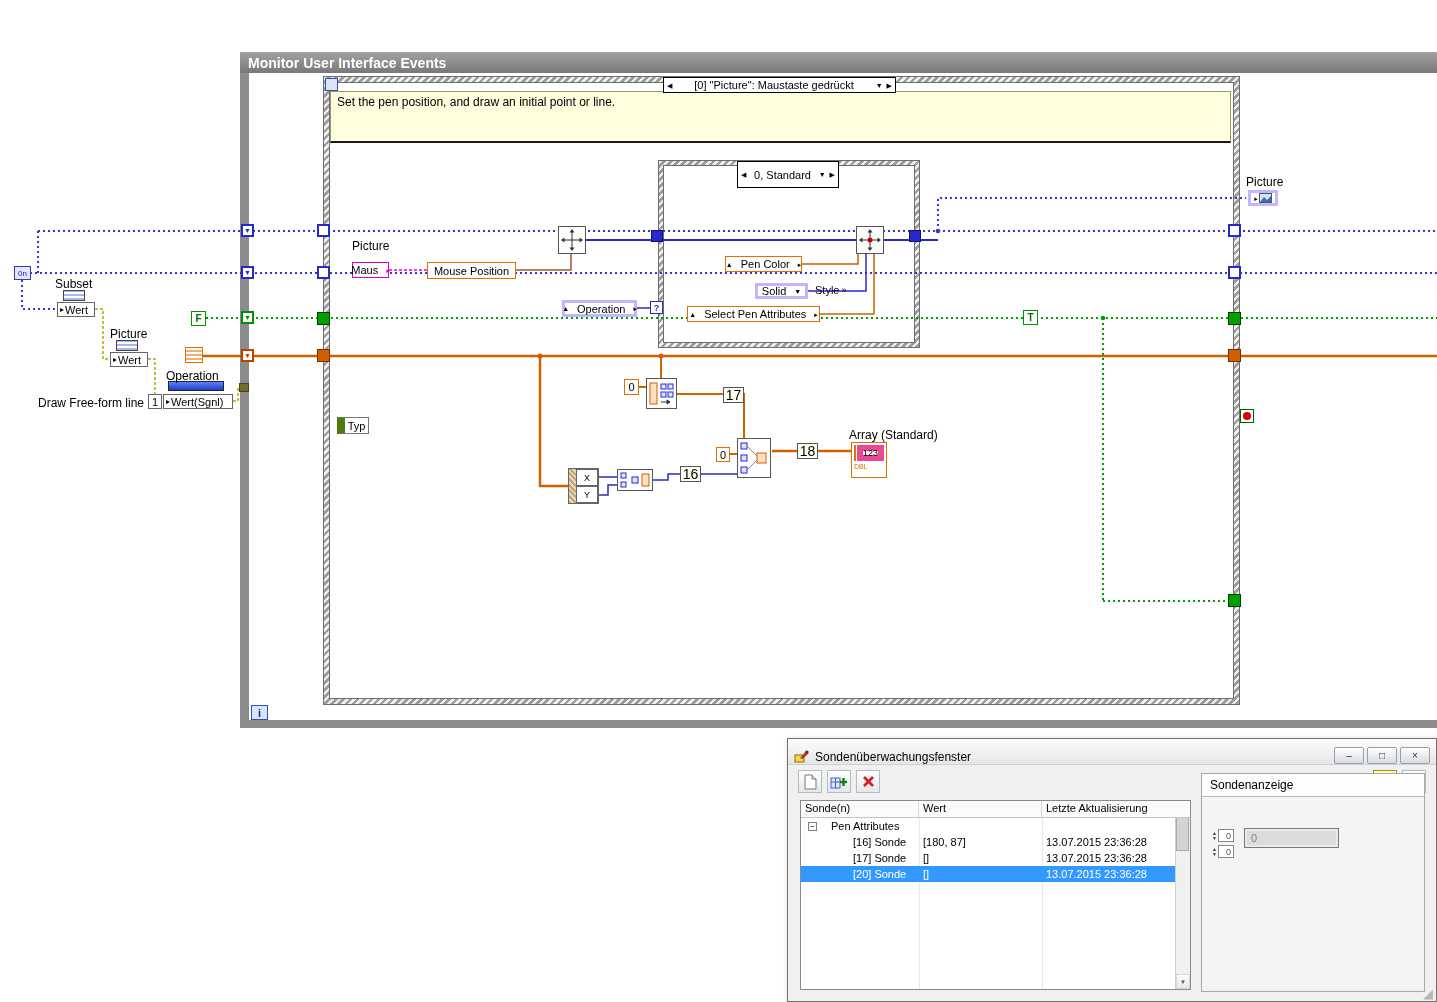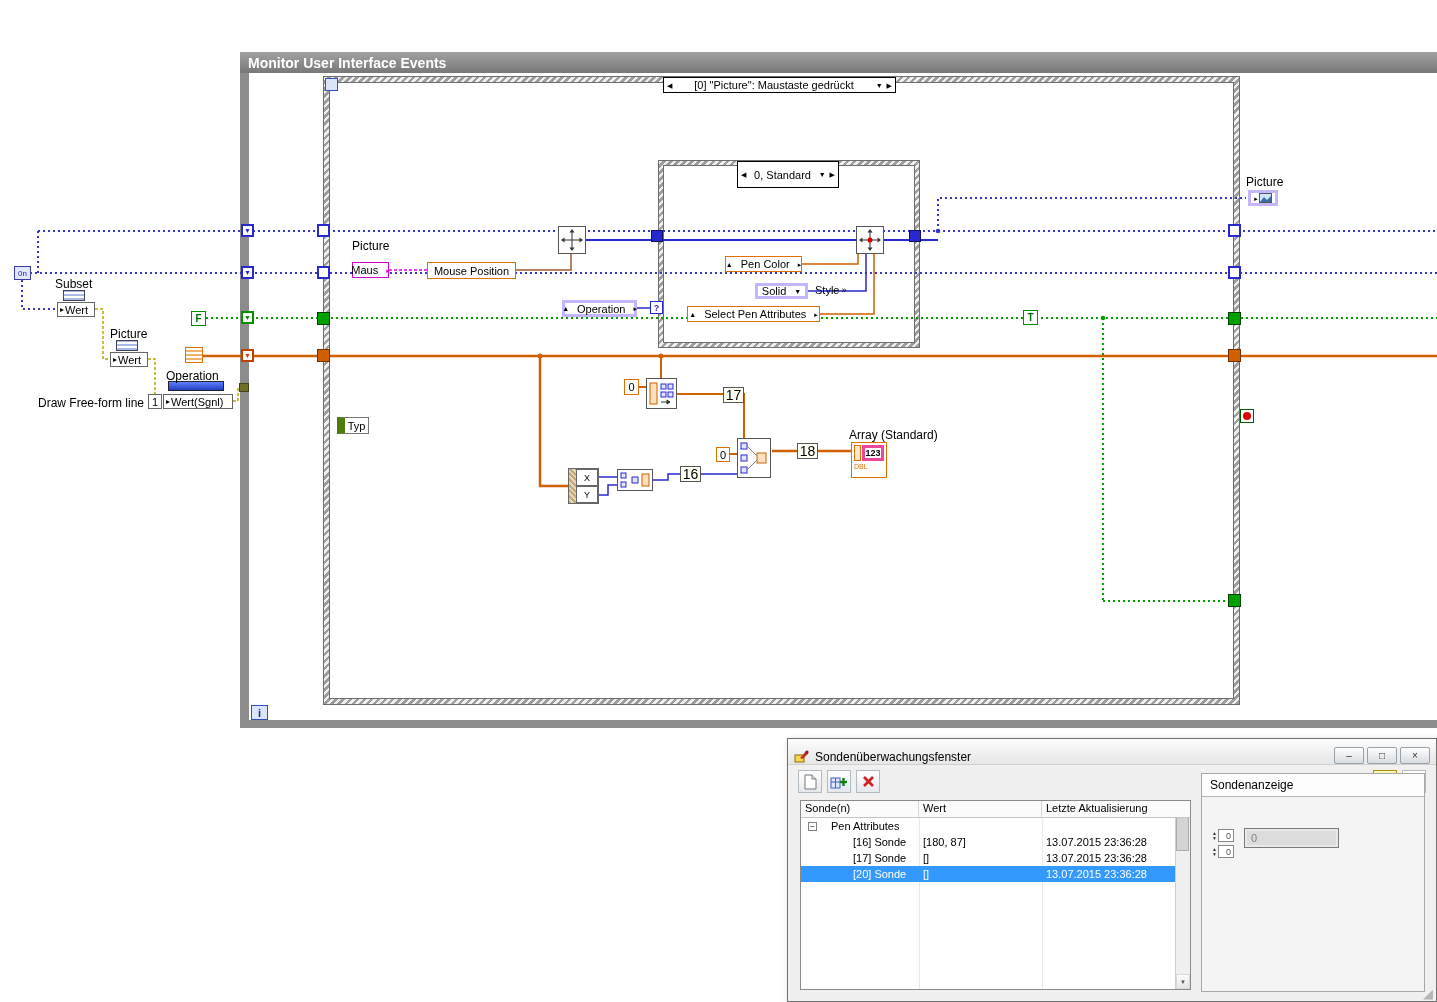--- a/index.html
+++ b/index.html
@@ -67,20 +67,21 @@
 
   <div id="loop-title">
       <span>Monitor User Interface Events</span>
     </div>
   <div class="frame" style="left:240px;top:73px;width:9px;height:655px"></div>
   <div class="frame" style="left:240px;top:720px;width:1197px;height:8px"></div>
 
   <div class="struct" style="left:323px;top:76px;width:917px;height:629px">
       <div class="inner"></div>
     </div>
+  <div class="comment" style="left:330px;top:91px;width:901px;height:52px">Set the pen position, and draw an initial point or line.</div>
   <div class="sel" style="left:663px;top:77px;width:233px;height:16px">
     <span class="g">◀</span>
     <span class="s">[0] "Picture": Maustaste gedrückt</span>
     <span class="g">▼</span>
     <span class="g">▶</span>
   </div>
   <div class="abs" style="left:325px;top:78px;width:13px;height:13px;border:1px solid #3050c0;background:#dce4fa;z-index:6"></div>
 
   <div class="struct" style="left:658px;top:160px;width:262px;height:188px">
       <div class="inner" style="left:4px;top:4px;right:4px;bottom:4px"></div>
@@ -314,21 +315,21 @@
       <span>16</span>
     </div>
   <div class="probe-num" style="left:797px;top:443px;width:21px;height:16px">
       <span>18</span>
     </div>
 
   <div class="lbl" style="left:849px;top:428px">Array (Standard)</div>
   <div class="abs" style="left:851px;top:442px;width:36px;height:36px;border:1px solid #e07000;background:#fff;z-index:5;padding:2px">
     <div style="display:flex;gap:1px">
       <div style="width:7px;height:16px;border:1px solid #e07000;background:#ffe8d0"></div>
-      <div style="flex:1;height:16px;border:3px solid #ec4899;font-size:9px;font-weight:bold;display:flex;align-items:center;justify-content:center">
+      <div style="flex:1;height:16px;border:6px solid #ec4899;font-size:9px;font-weight:normal;display:flex;align-items:center;justify-content:center">
           <span>123</span>
         </div>
     </div>
     <div style="font-size:7px;color:#e07000;margin-top:2px"><span>DBL</span></div>
   </div>
 
   <div class="abs" style="left:568px;top:468px;width:31px;height:36px;border:1px solid #666;background:#d8c8a8;z-index:5;display:flex">
     <div style="width:7px;height:100%;background:repeating-linear-gradient(45deg,#c0a878 0 2px,#e8d8b8 2px 4px)"></div>
     <div style="flex:1;display:flex;flex-direction:column">
       <div style="flex:1;border:1px solid #666;background:#fff;font-size:9px;display:flex;align-items:center;justify-content:center">

